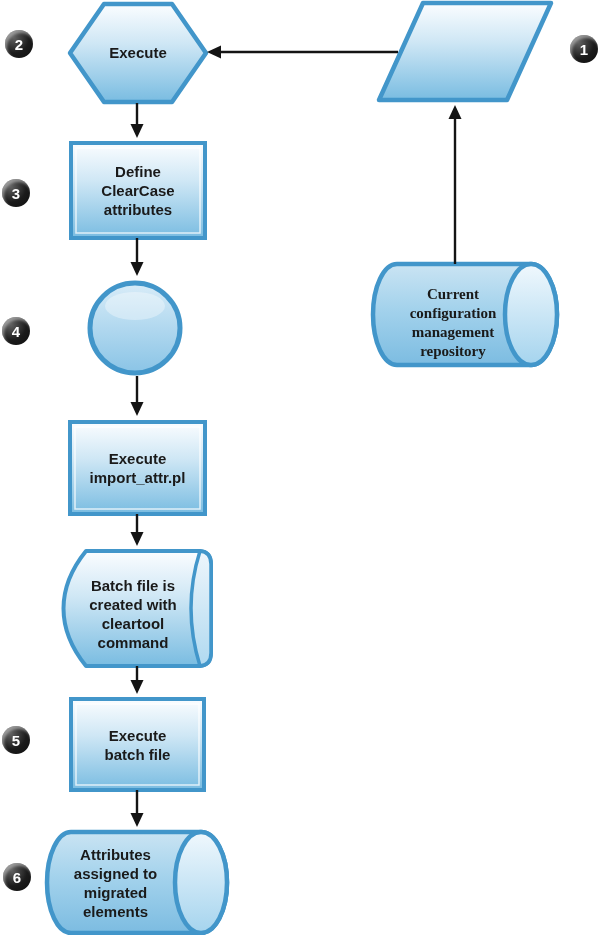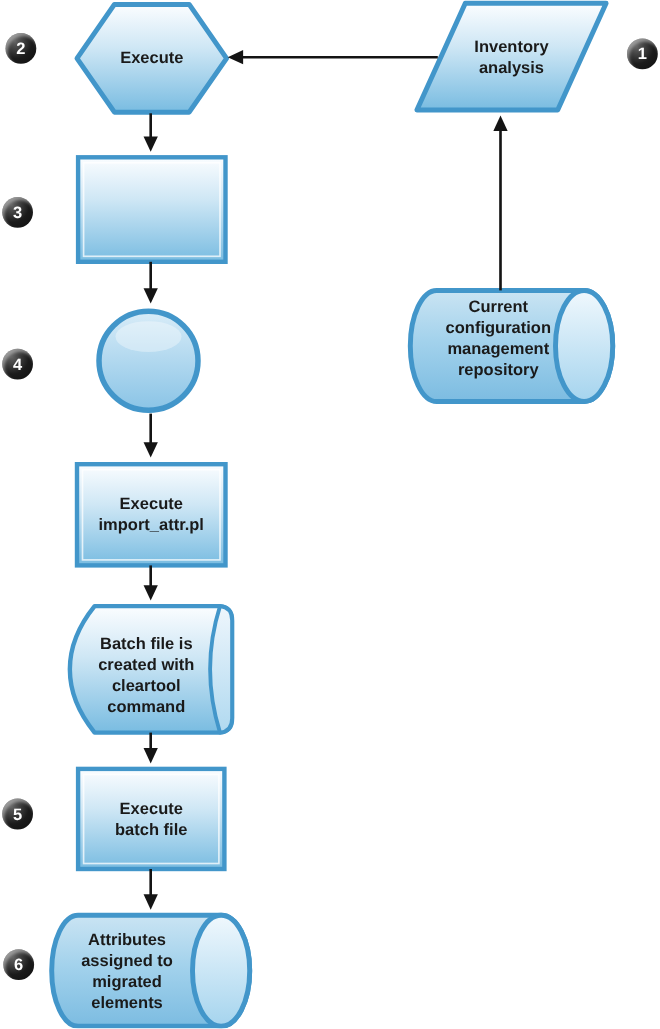--- a/index.html
+++ b/index.html
@@ -125,36 +125,37 @@
         <line x1="137" y1="666" x2="137" y2="681"></line>
         <polygon points="137,694 130.5,680 143.5,680" stroke="none"></polygon>
       </g>
       <g>
         <line x1="137" y1="790" x2="137" y2="814"></line>
         <polygon points="137,827 130.5,813 143.5,813" stroke="none"></polygon>
       </g>
     </g>
   </svg>
 
-  <div class="label" style="left:390px; top:3px;  width:150px; height:97px;">Inventory
-analysis</div>
   <div class="label" style="left:70px;  top:3px;  width:136px; height:99px;">Execute</div>
+  <div class="label" style="left:71px;  top:143px; width:134px; height:95px;">Define
+ClearCase
+attributes</div>
   <div class="label" style="left:70px;  top:422px; width:135px; height:92px;">Execute
 import_attr.pl</div>
   <div class="label" style="left:74px;  top:556px; width:118px; height:115px;">Batch file is
 created with
 cleartool
 command</div>
   <div class="label" style="left:71px;  top:699px; width:133px; height:91px;">Execute
 batch file</div>
   <div class="label" style="left:47px;  top:832px; width:137px; height:101px;">Attributes
 assigned to
 migrated
 elements</div>
-  <div class="label" style="left:374px; top:257px; width:158px; height:101px;">Current
+  <div class="label" style="left:374px; top:272px; width:158px; height:101px;font-family:Liberation Serif, serif;">Current
 configuration
 management
 repository</div>
 
   <div class="badge" style="left:570px; top:35px;">1</div>
   <div class="badge" style="left:5px;   top:30px;">2</div>
   <div class="badge" style="left:2px;   top:179px;">3</div>
   <div class="badge" style="left:2px;   top:317px;">4</div>
   <div class="badge" style="left:2px;   top:726px;">5</div>
   <div class="badge" style="left:3px;   top:863px;">6</div>

